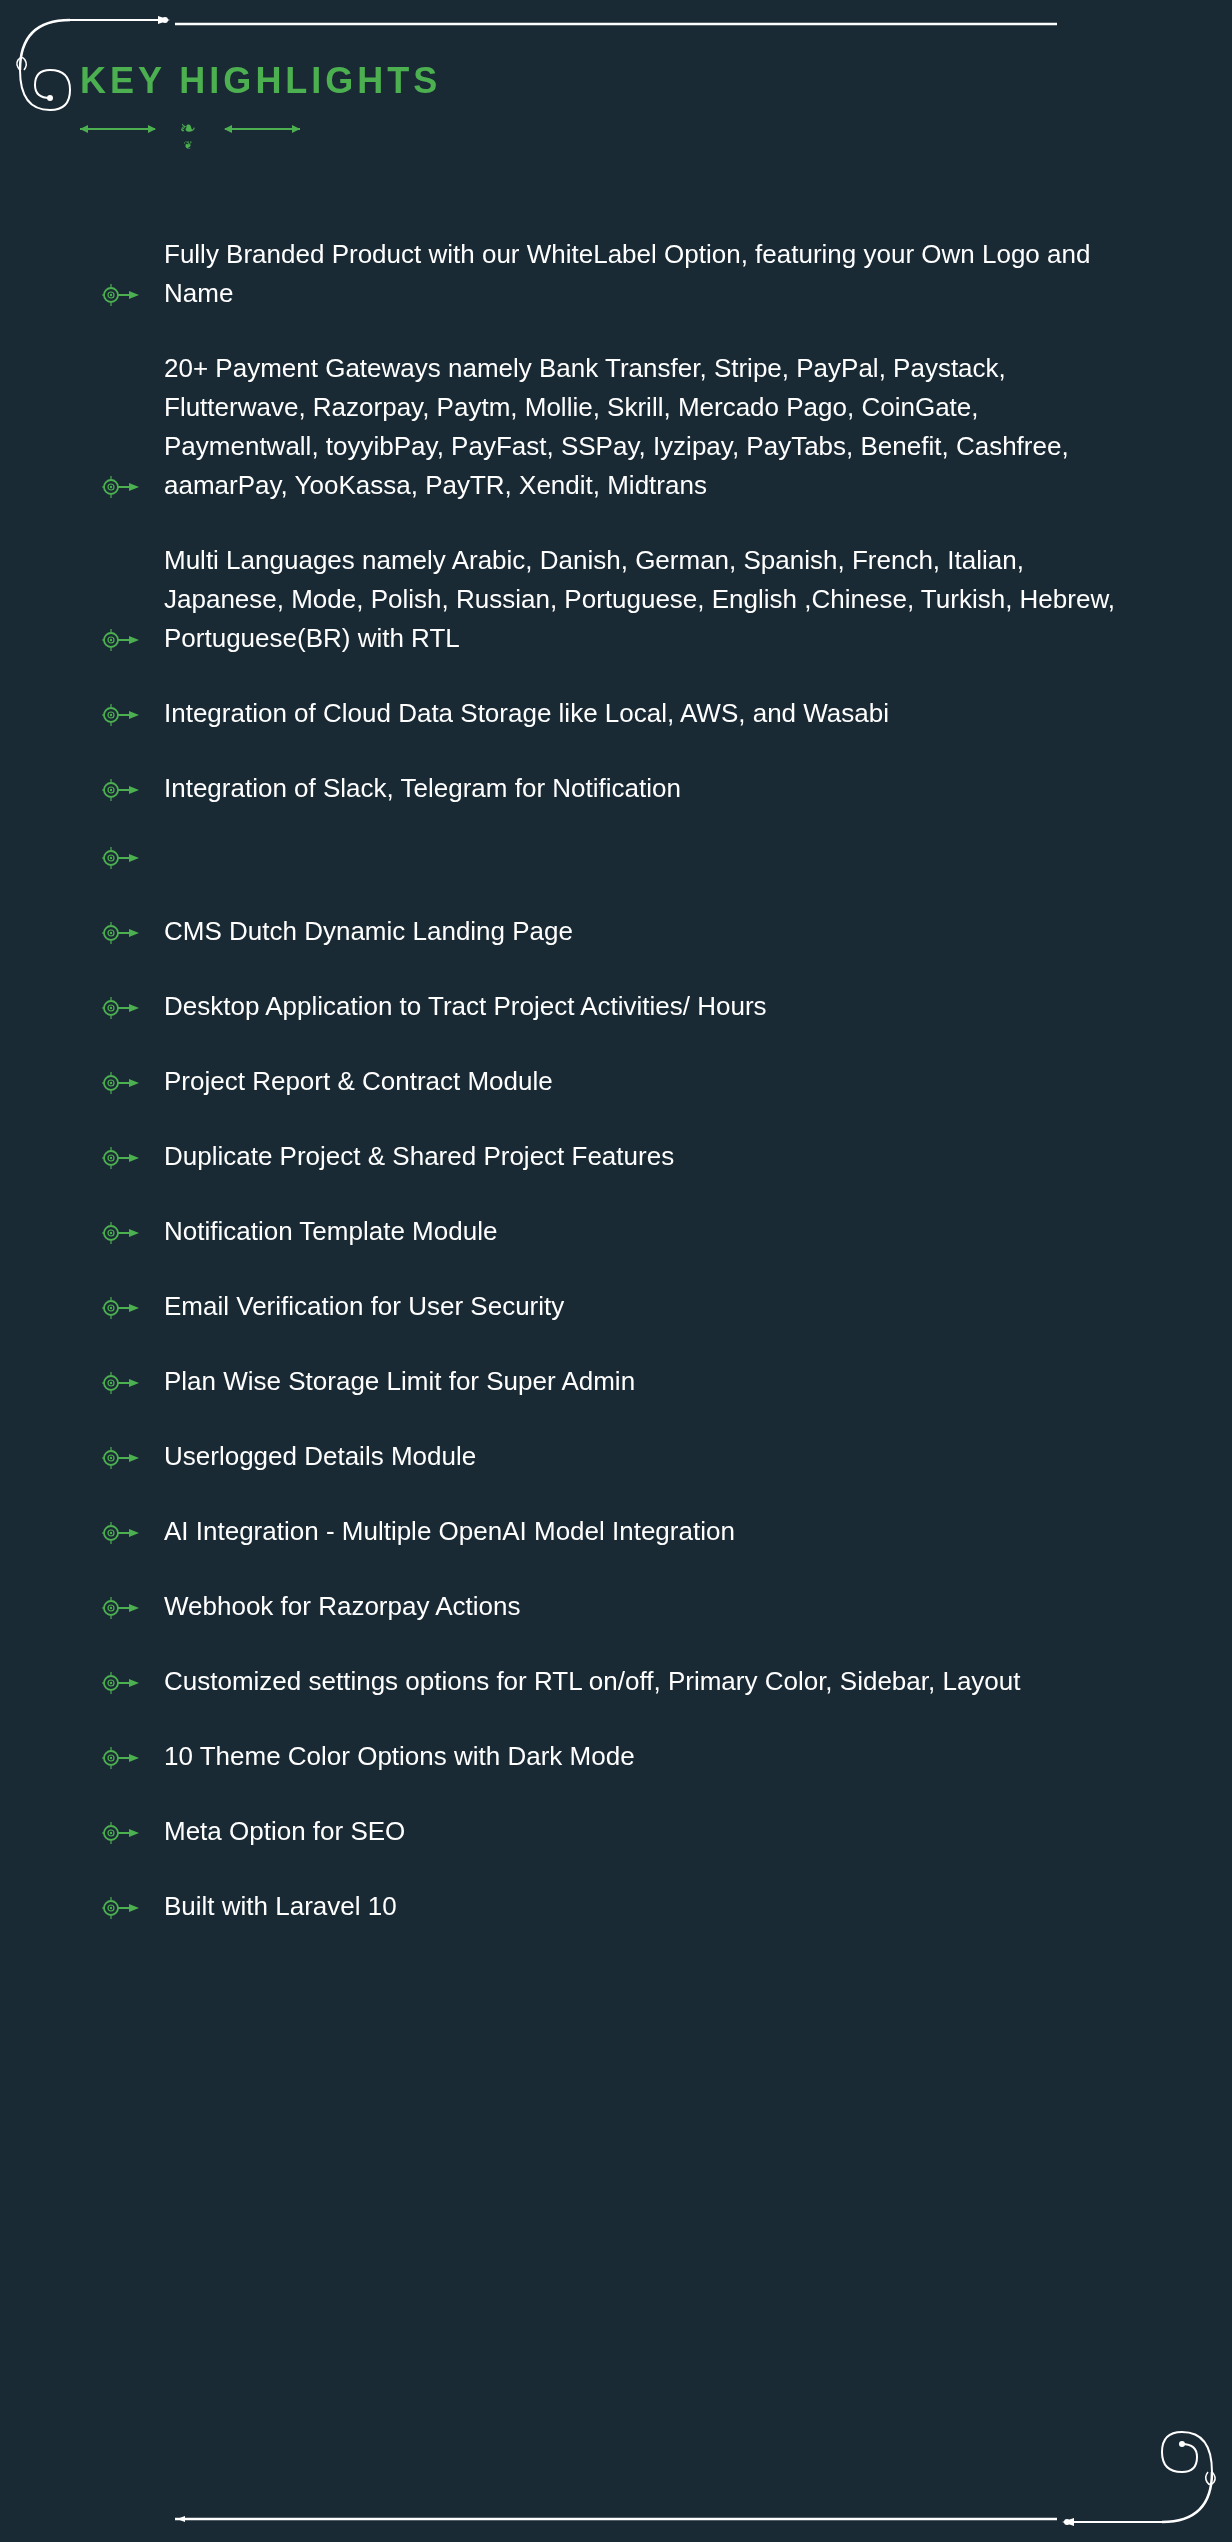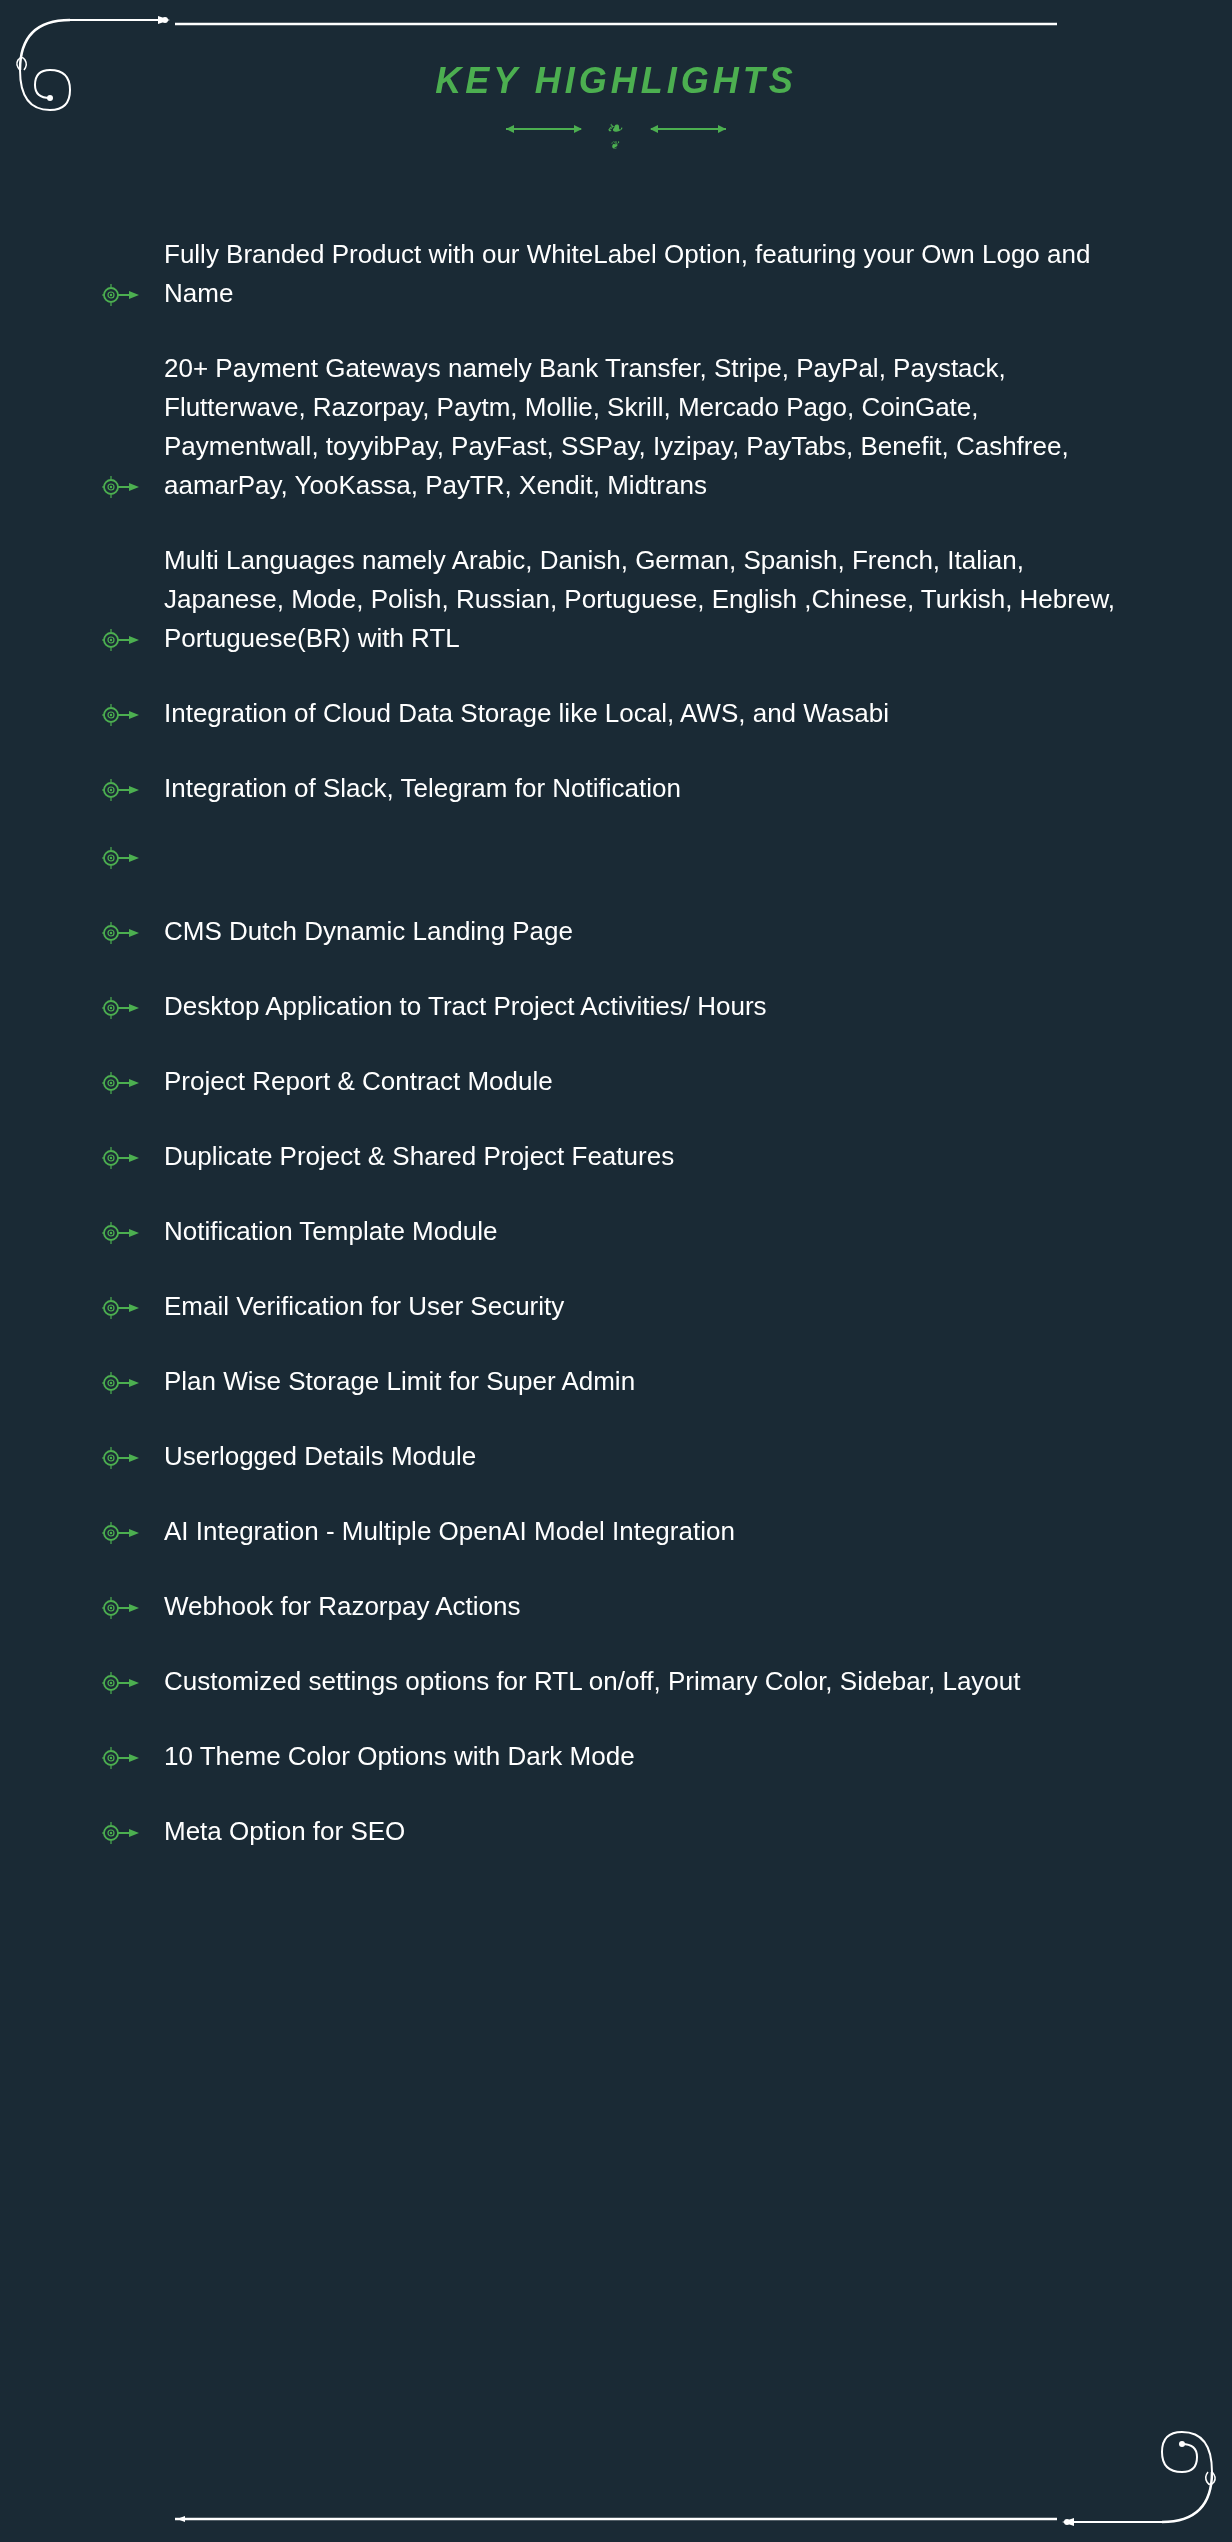--- a/index.html
+++ b/index.html
@@ -36,24 +36,22 @@
 
     .corner-br {
       position: absolute;
       bottom: 10px;
       right: 10px;
       width: 160px;
       height: 120px;
     }
 
     .header-section {
-      text-align: center;
       margin-bottom: 60px;
       padding-top: 20px;
-      font-style: italic;
     }
 
     .header-title {
       color: #4caf50;
       font-size: 36px;
       font-weight: 900;
       letter-spacing: 4px;
       text-transform: uppercase;
       font-family: 'Arial Black', 'Arial', sans-serif;
       margin-bottom: 15px;
@@ -561,15 +559,36 @@
 
         <polygon points="28,8 38,12 28,16" fill="#4caf50"></polygon>
 
         <line x1="10" y1="1" x2="10" y2="4" stroke="#4caf50" stroke-width="1.2"></line>
         <line x1="10" y1="20" x2="10" y2="23" stroke="#4caf50" stroke-width="1.2"></line>
         <line x1="1" y1="12" x2="3" y2="12" stroke="#4caf50" stroke-width="1.2"></line>
       </svg>
     </span>
         <span class="item-text">Meta Option for SEO</span>
       </li>
+      <li class="list-item">
+        <span class="bullet-icon">
+      <svg width="38" height="24" viewBox="0 0 38 24" xmlns="http://www.w3.org/2000/svg">
+
+        <circle cx="10" cy="12" r="7" stroke="#4caf50" stroke-width="1.8" fill="none"></circle>
+
+        <circle cx="10" cy="12" r="3" stroke="#4caf50" stroke-width="1.2" fill="none"></circle>
+
+        <circle cx="10" cy="12" r="1.2" fill="#4caf50"></circle>
+
+        <line x1="17" y1="12" x2="32" y2="12" stroke="#4caf50" stroke-width="2"></line>
+
+        <polygon points="28,8 38,12 28,16" fill="#4caf50"></polygon>
+
+        <line x1="10" y1="1" x2="10" y2="4" stroke="#4caf50" stroke-width="1.2"></line>
+        <line x1="10" y1="20" x2="10" y2="23" stroke="#4caf50" stroke-width="1.2"></line>
+        <line x1="1" y1="12" x2="3" y2="12" stroke="#4caf50" stroke-width="1.2"></line>
+      </svg>
+    </span>
+        <span class="item-text">Built with Laravel 10</span>
+      </li>
     </ul>
 
 </div>
 
 </body></html>

